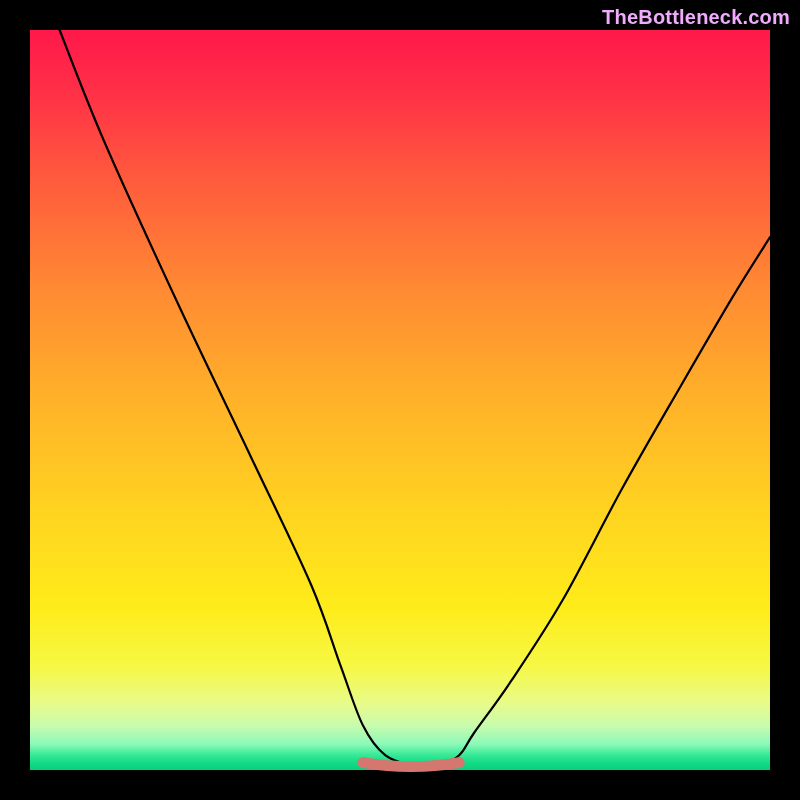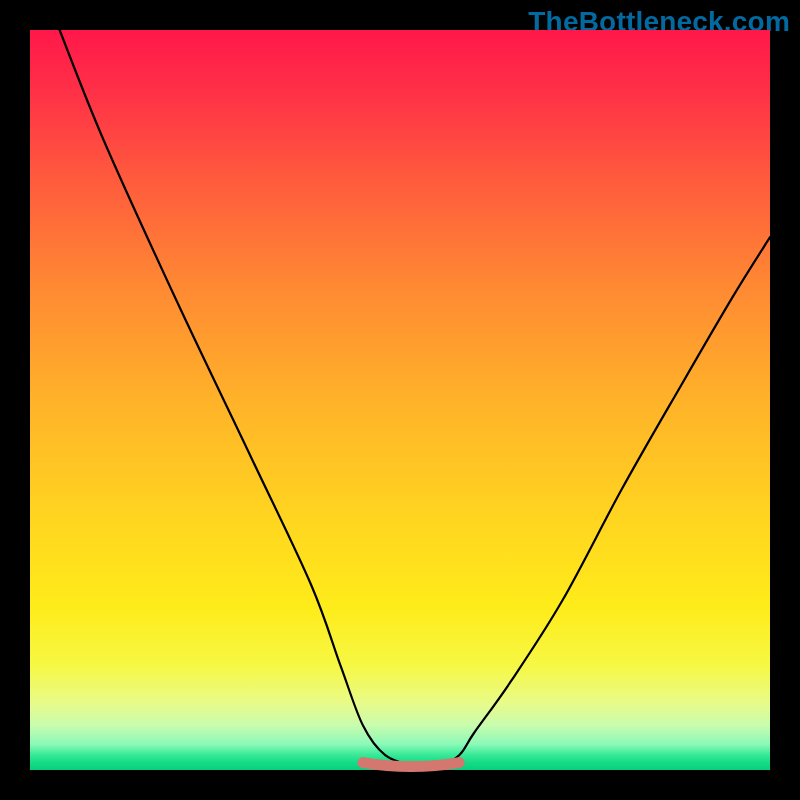--- a/index.html
+++ b/index.html
@@ -47,23 +47,23 @@
       #35e996 98%,
       #15db86 99%,
       #06d07e 100%
     );
   }
   .watermark {
     position: absolute;
     top: 6px;
     right: 10px;
     font-family: Arial, Helvetica, sans-serif;
-    font-size: 28px;
+    font-size: 20px;
     font-weight: 600;
-    color: #0369a1;
+    color: #f0abfc;
     letter-spacing: 0.2px;
   }
   svg.curve {
     position: absolute;
     top: 0;
     left: 0;
     width: 100%;
     height: 100%;
     overflow: visible;
   }

